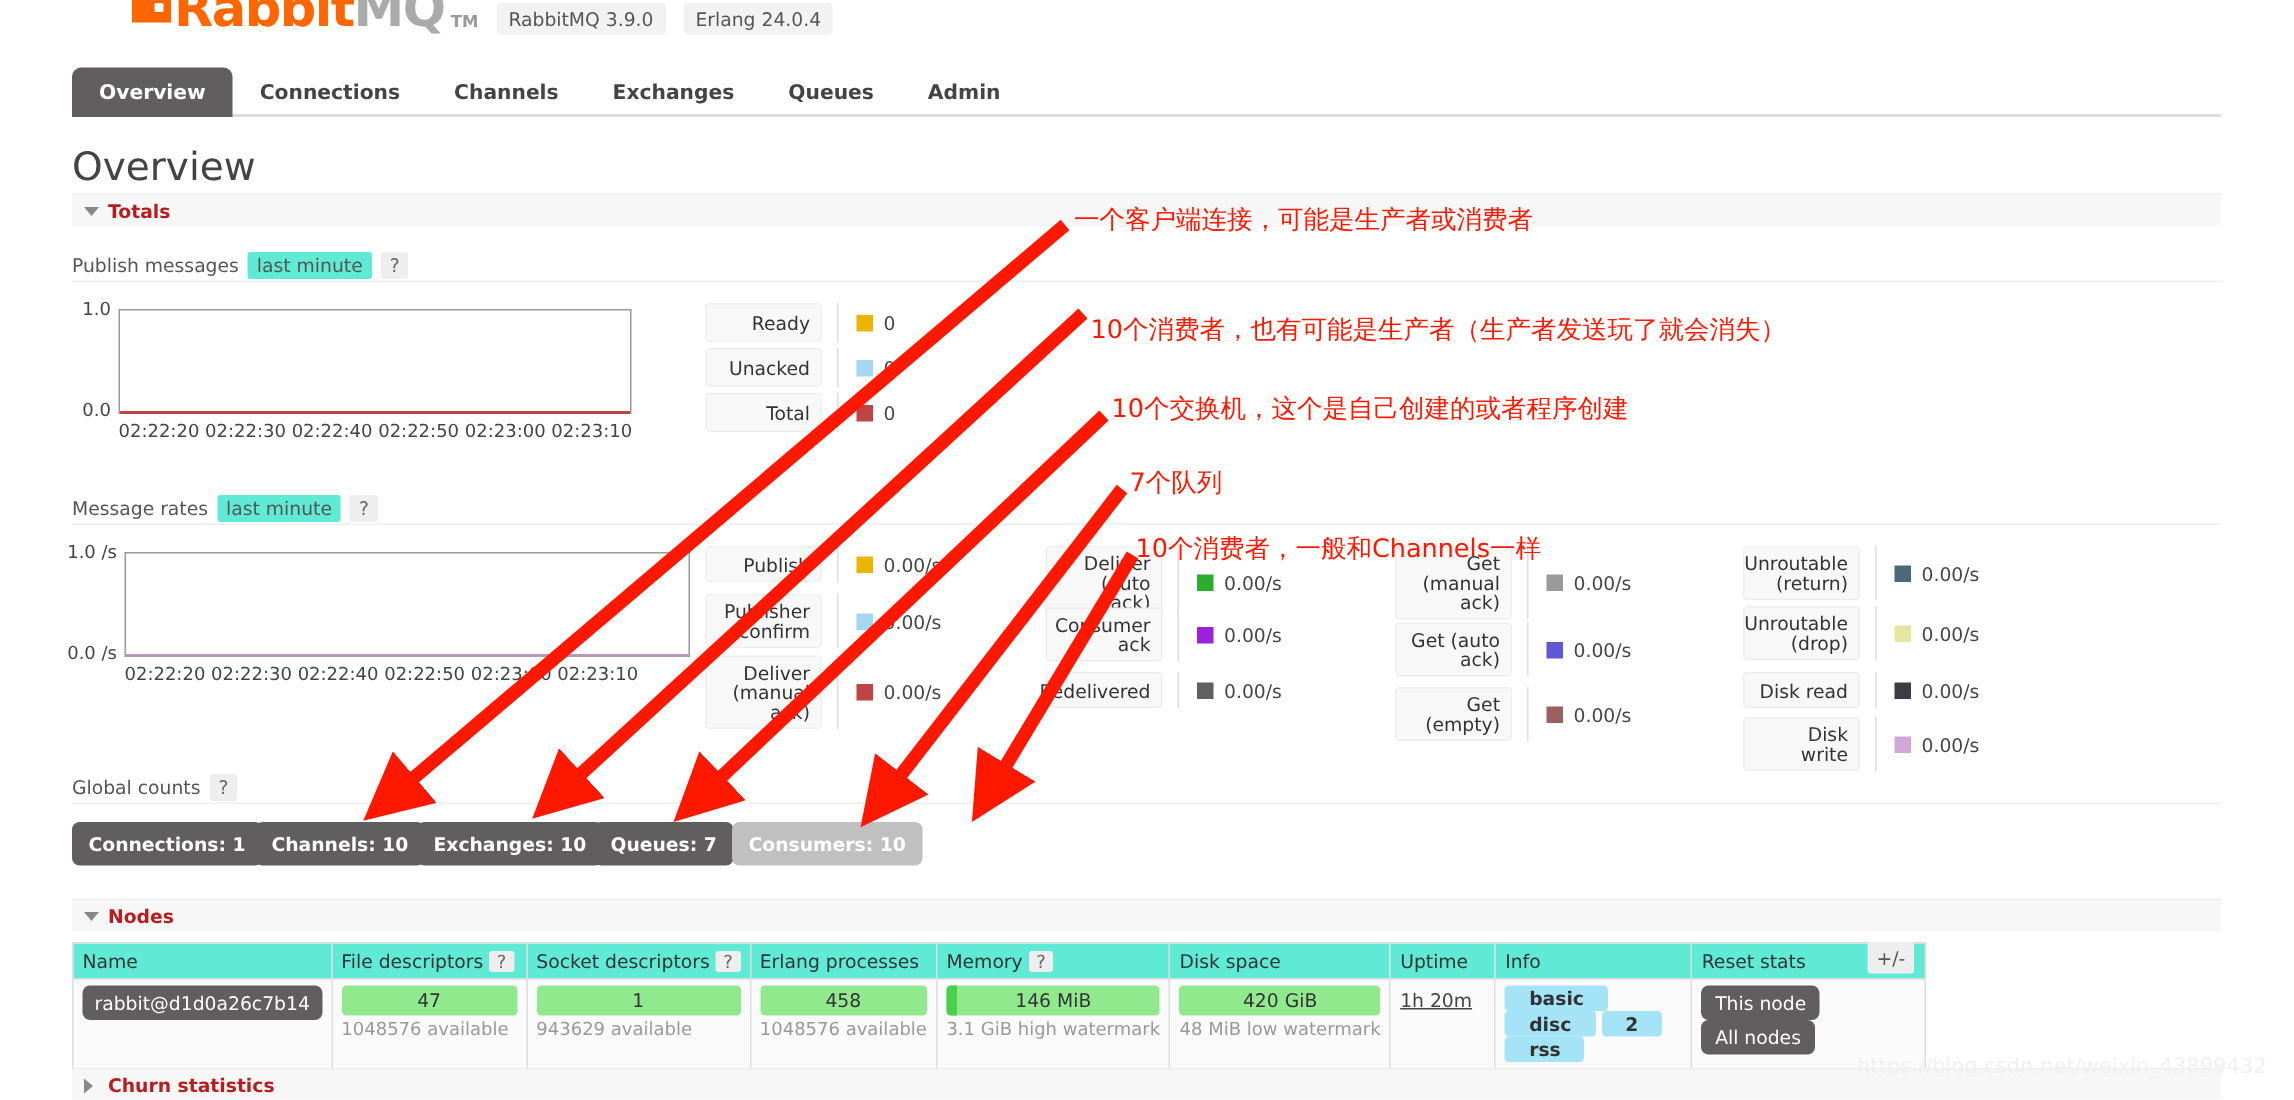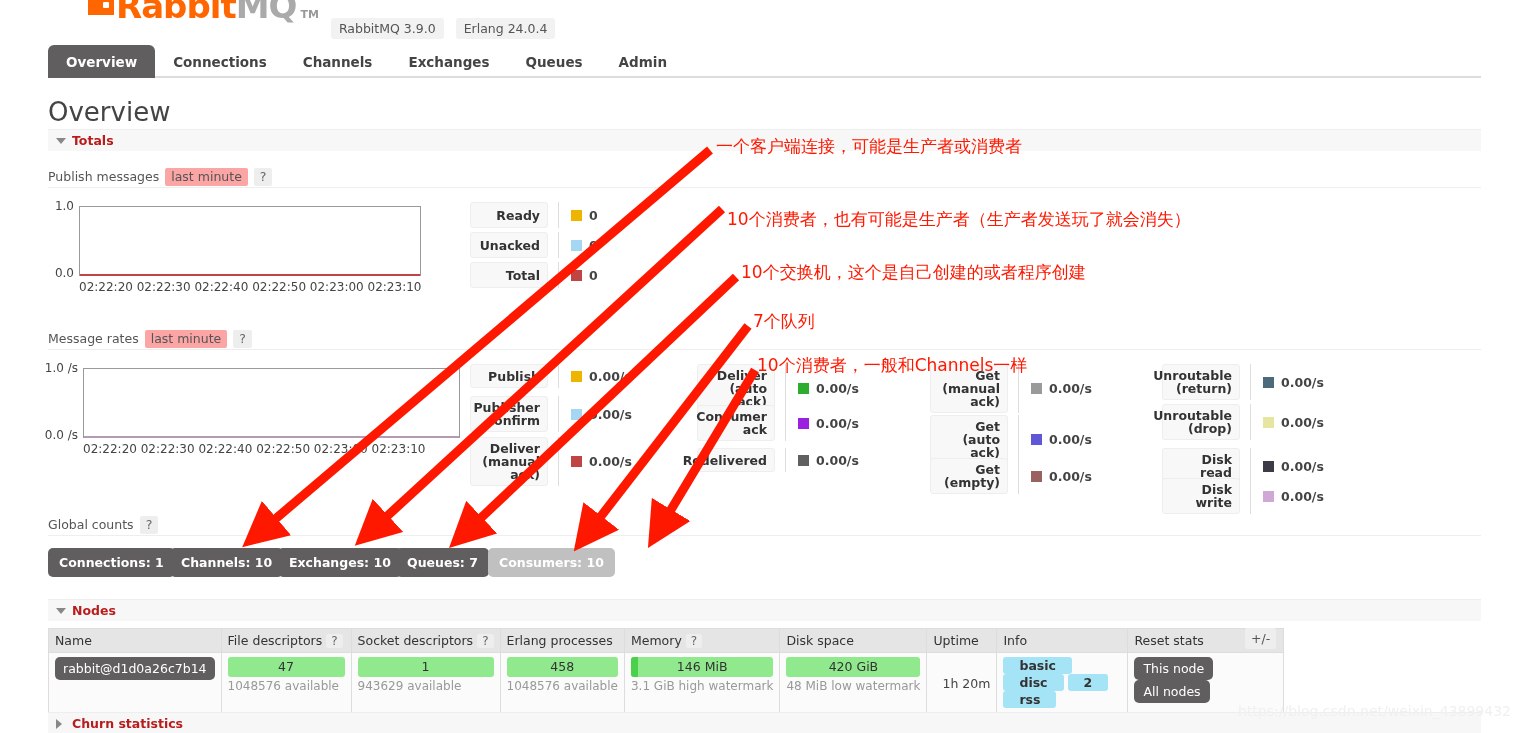--- a/index.html
+++ b/index.html
@@ -17,67 +17,67 @@
 
   
   .header { position:absolute; left:0; top:0; width:1529px; height:36px; background:#fff; }
   .logo-wrap { position:absolute; left:88px; top:-14px; height:40px; display:flex; align-items:center; }
   .logo-text { font-size:34px; font-weight:bold; letter-spacing:-1px; line-height:34px; }
   .logo-rabbit { color:#f60; }
   .logo-mq { color:#aaa; }
   .logo-sq { display:inline-block; width:26px; height:17px; background:#f60; position:relative; margin-right:2px; vertical-align:middle; }
   .logo-sq:after { content:""; position:absolute; right:5px; top:4px; width:6px; height:6px; background:#fff; border-radius:1px; }
   .logo-tm { color:#999; font-size:11px; font-weight:bold; margin-left:4px; position:relative; top:8px;text-align:center; }
-  .pill { background:#f2f2f2; color:#555; padding:3px 8px; font-size:12.5px; border-radius:3px; margin-left:12px; position:relative; top:22px;text-align:right; }
+  .pill { background:#f2f2f2; color:#555; padding:3px 8px; font-size:12.5px; border-radius:3px; margin-left:12px; position:relative; top:6px;text-align:right; }
 
   
   .nav { position:absolute; left:48px; top:45px; width:1433px; height:33px; border-bottom:2px solid #ddd; }
   .tab { float:left; padding:9px 18px 8px; font-weight:bold; font-size:13.5px; color:#444; cursor:pointer; border-radius:6px 6px 0 0; }
   .tab.active { background:#605e5e; color:#fff; }
 
   
   .page-title { position:absolute; left:48px; top:97px; font-size:26px; color:#444; font-weight:normal; }
 
   
   .section-bar { position:absolute; left:48px; width:1433px; height:22px; background:#f7f7f7; border-top:1px solid #eee; font-weight:bold; color:#b91c1c; font-size:12.5px; padding-left:24px; line-height:22px; cursor:pointer; }
   .caret-down, .caret-right { position:absolute; left:8px; top:8px; width:0; height:0; }
   .caret-down { border-left:5px solid transparent; border-right:5px solid transparent; border-top:6px solid #888; }
   .caret-right { border-top:5px solid transparent; border-bottom:5px solid transparent; border-left:6px solid #888; top:6px; }
 
   
   .subhead { position:absolute; left:48px; width:1433px; height:20px; border-bottom:1px solid #eee; font-size:12.5px; color:#555; }
   .subhead .name { float:left; line-height:18px; }
-  .subhead .chip { float:left; background:#fca5a5; color:#555; padding:1px 6px; margin-left:6px; line-height:16px; border-radius:2px; cursor:pointer; }
+  .subhead .chip { float:left; background:#5eead4; color:#555; padding:1px 6px; margin-left:6px; line-height:16px; border-radius:2px; cursor:pointer; }
   .subhead .qm { float:left; background:#eee; color:#666; padding:1px 6px; margin-left:6px; line-height:16px; border-radius:2px; cursor:pointer; }
 
   
   .chart-box { position:absolute; border:1px solid #999; background:#fff; }
   .chart-baseline { position:absolute; height:2px; }
   .axis-label { position:absolute; font-size:12px; color:#444; text-align:right; }
   .tick-row { position:absolute; font-size:12px; color:#444; letter-spacing:0; white-space:nowrap; }
 
   
-  .stat { position:absolute; display:flex; align-items:center;font-weight:bold; }
+  .stat { position:absolute; display:flex; align-items:center; }
   .stat .lbl {
     width:78px; min-height:26px; background:#f8f8f8; border:1px solid #eee;
     border-radius:3px; color:#333; font-size:12.5px; text-align:right;
     padding:4px 7px; line-height:13px; display:flex; align-items:center; justify-content:flex-end;
   }
   .stat .sep { width:1px; align-self:stretch; background:#ddd; margin:0 0 0 10px; }
   .swatch { width:11px; height:11px; display:inline-block; margin-left:12px; }
   .val { margin-left:7px; font-size:12.5px; color:#444; }
 
   
   .gc-btn { position:absolute; background:#605e5e; color:#fff; border-radius:5px; font-size:12.5px; font-weight:bold; padding:7px 11px; cursor:pointer; white-space:nowrap; }
   .gc-btn.dim { background:#c0c0c0; }
   .gc-btn .num { font-weight:bold; }
 
   
   .nodes-table { position:absolute; left:48px; top:628px; border-collapse:collapse; font-size:12.5px; }
-  .nodes-table th { text-align:left; font-weight:normal; color:#333; border:1px solid #ddd; padding:4px 6px; background:#e5e5e5; vertical-align:middle; white-space:nowrap; }
+  .nodes-table th { text-align:left; font-weight:normal; color:#333; border:1px solid #ddd; padding:4px 6px; background:#5eead4; vertical-align:middle; white-space:nowrap; }
   .nodes-table td { border:1px solid #ddd; border-top:none; padding:4px 6px; background:#fbfbfb; vertical-align:top; }
   .help { background:#eee; color:#666; padding:0 5px; border-radius:2px; margin-left:4px; cursor:pointer; font-size:12px; }
   .node-name { display:inline-block; background:#605e5e; color:#fff; border-radius:5px; padding:4px 8px; font-size:12.5px; }
   .bar { position:relative; background:#91e98e; height:20px; border-radius:3px; text-align:center; line-height:20px; color:#333; font-size:12.5px; }
   .bar .fill { position:absolute; left:0; top:0; bottom:0; background:#4bd04b; border-radius:3px 0 0 3px; }
   .bar span { position:relative; }
   .sub { color:#999; font-size:12px; margin-top:2px; white-space:nowrap; }
   .badge { display:inline-block; background:#a5e4f7; color:#333; border-radius:3px; padding:1px 16px; margin-right:4px; font-size:12.5px;font-weight:bold; }
   .rbtn { display:inline-block; background:#605e5e; color:#fff; border-radius:5px; padding:4px 9px; margin-right:5px; font-size:12.5px; cursor:pointer; }
   .plusminus { position:absolute; left:1245px; top:628px; background:#eee; color:#555; padding:3px 6px; font-size:12.5px; border-radius:2px; cursor:pointer; }
@@ -288,21 +288,21 @@
         <div class="sub">1048576 available</div>
       </td>
       <td>
         <div class="bar"><span class="fill" style="width:7px;"></span><span>146 MiB</span></div>
         <div class="sub">3.1 GiB high watermark</div>
       </td>
       <td>
         <div class="bar"><span>420 GiB</span></div>
         <div class="sub">48 MiB low watermark</div>
       </td>
-      <td style="text-align:right; padding-top:23px;">1h 20m</td>
+      <td style="text-align:left; padding-top:6px;text-decoration:underline;">1h 20m</td>
       <td>
         <span class="badge">basic</span><span class="badge">disc</span><span class="badge">2</span><span class="badge">rss</span>
       </td>
       <td>
         <span class="rbtn">This node</span><span class="rbtn">All nodes</span>
       </td>
     </tr>
   </tbody>
     </table>
   <div class="plusminus">+/-</div>

